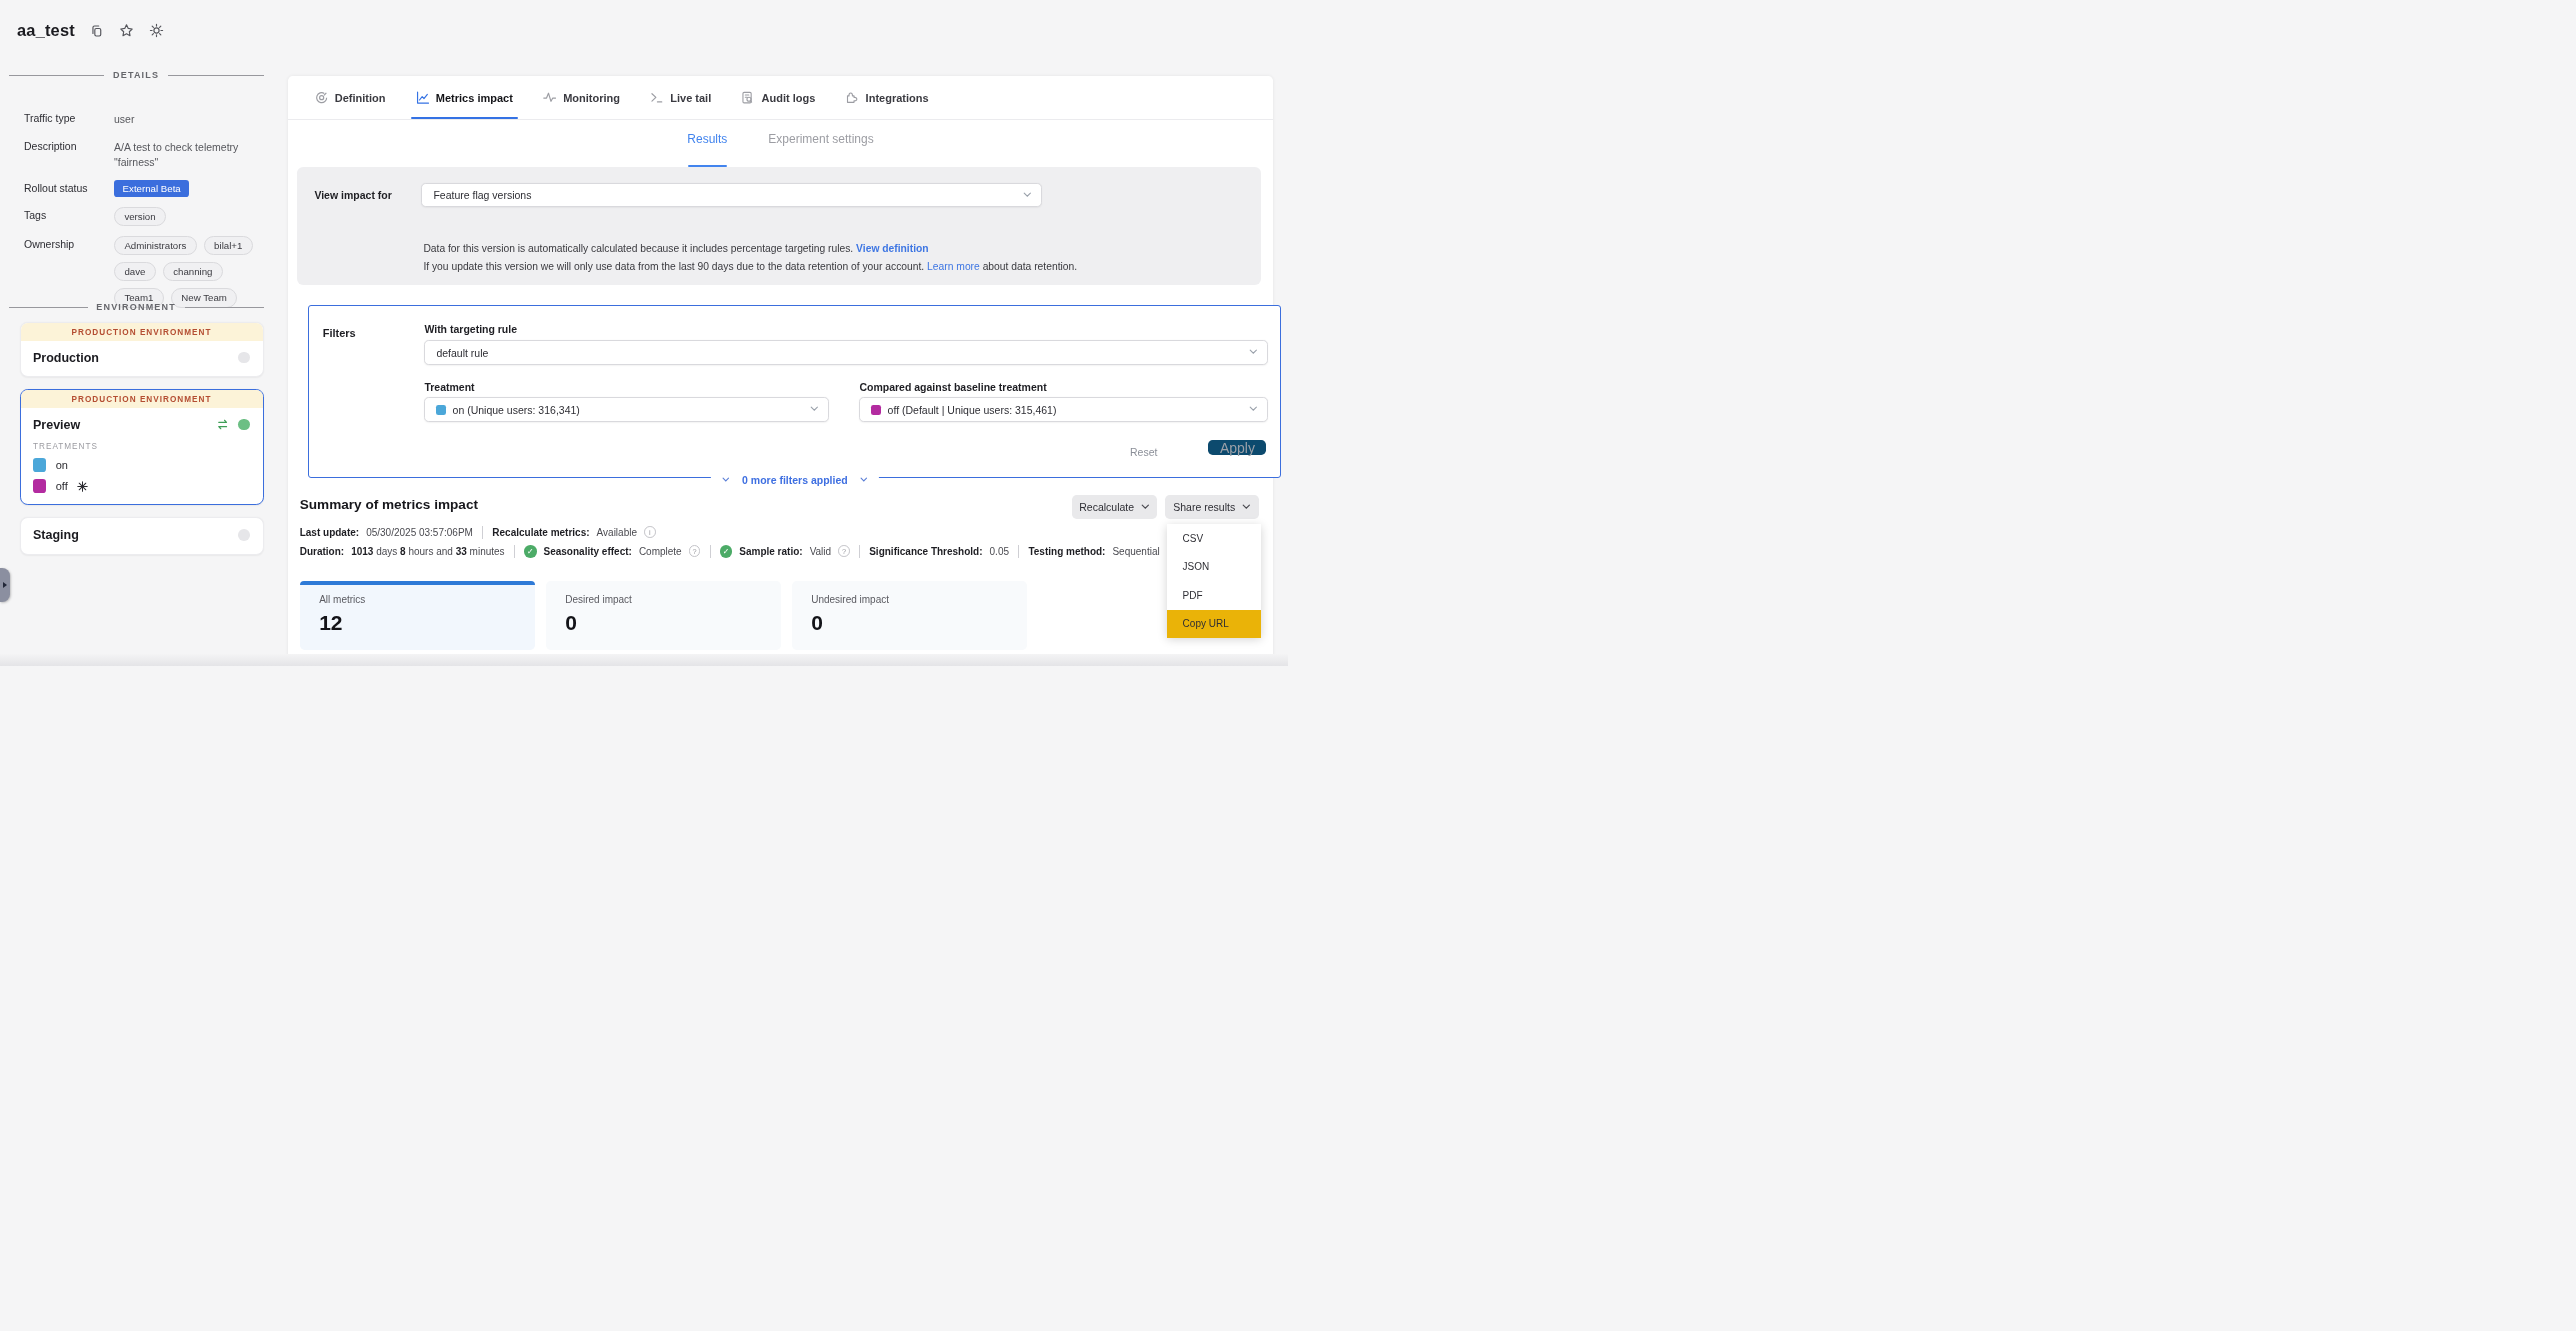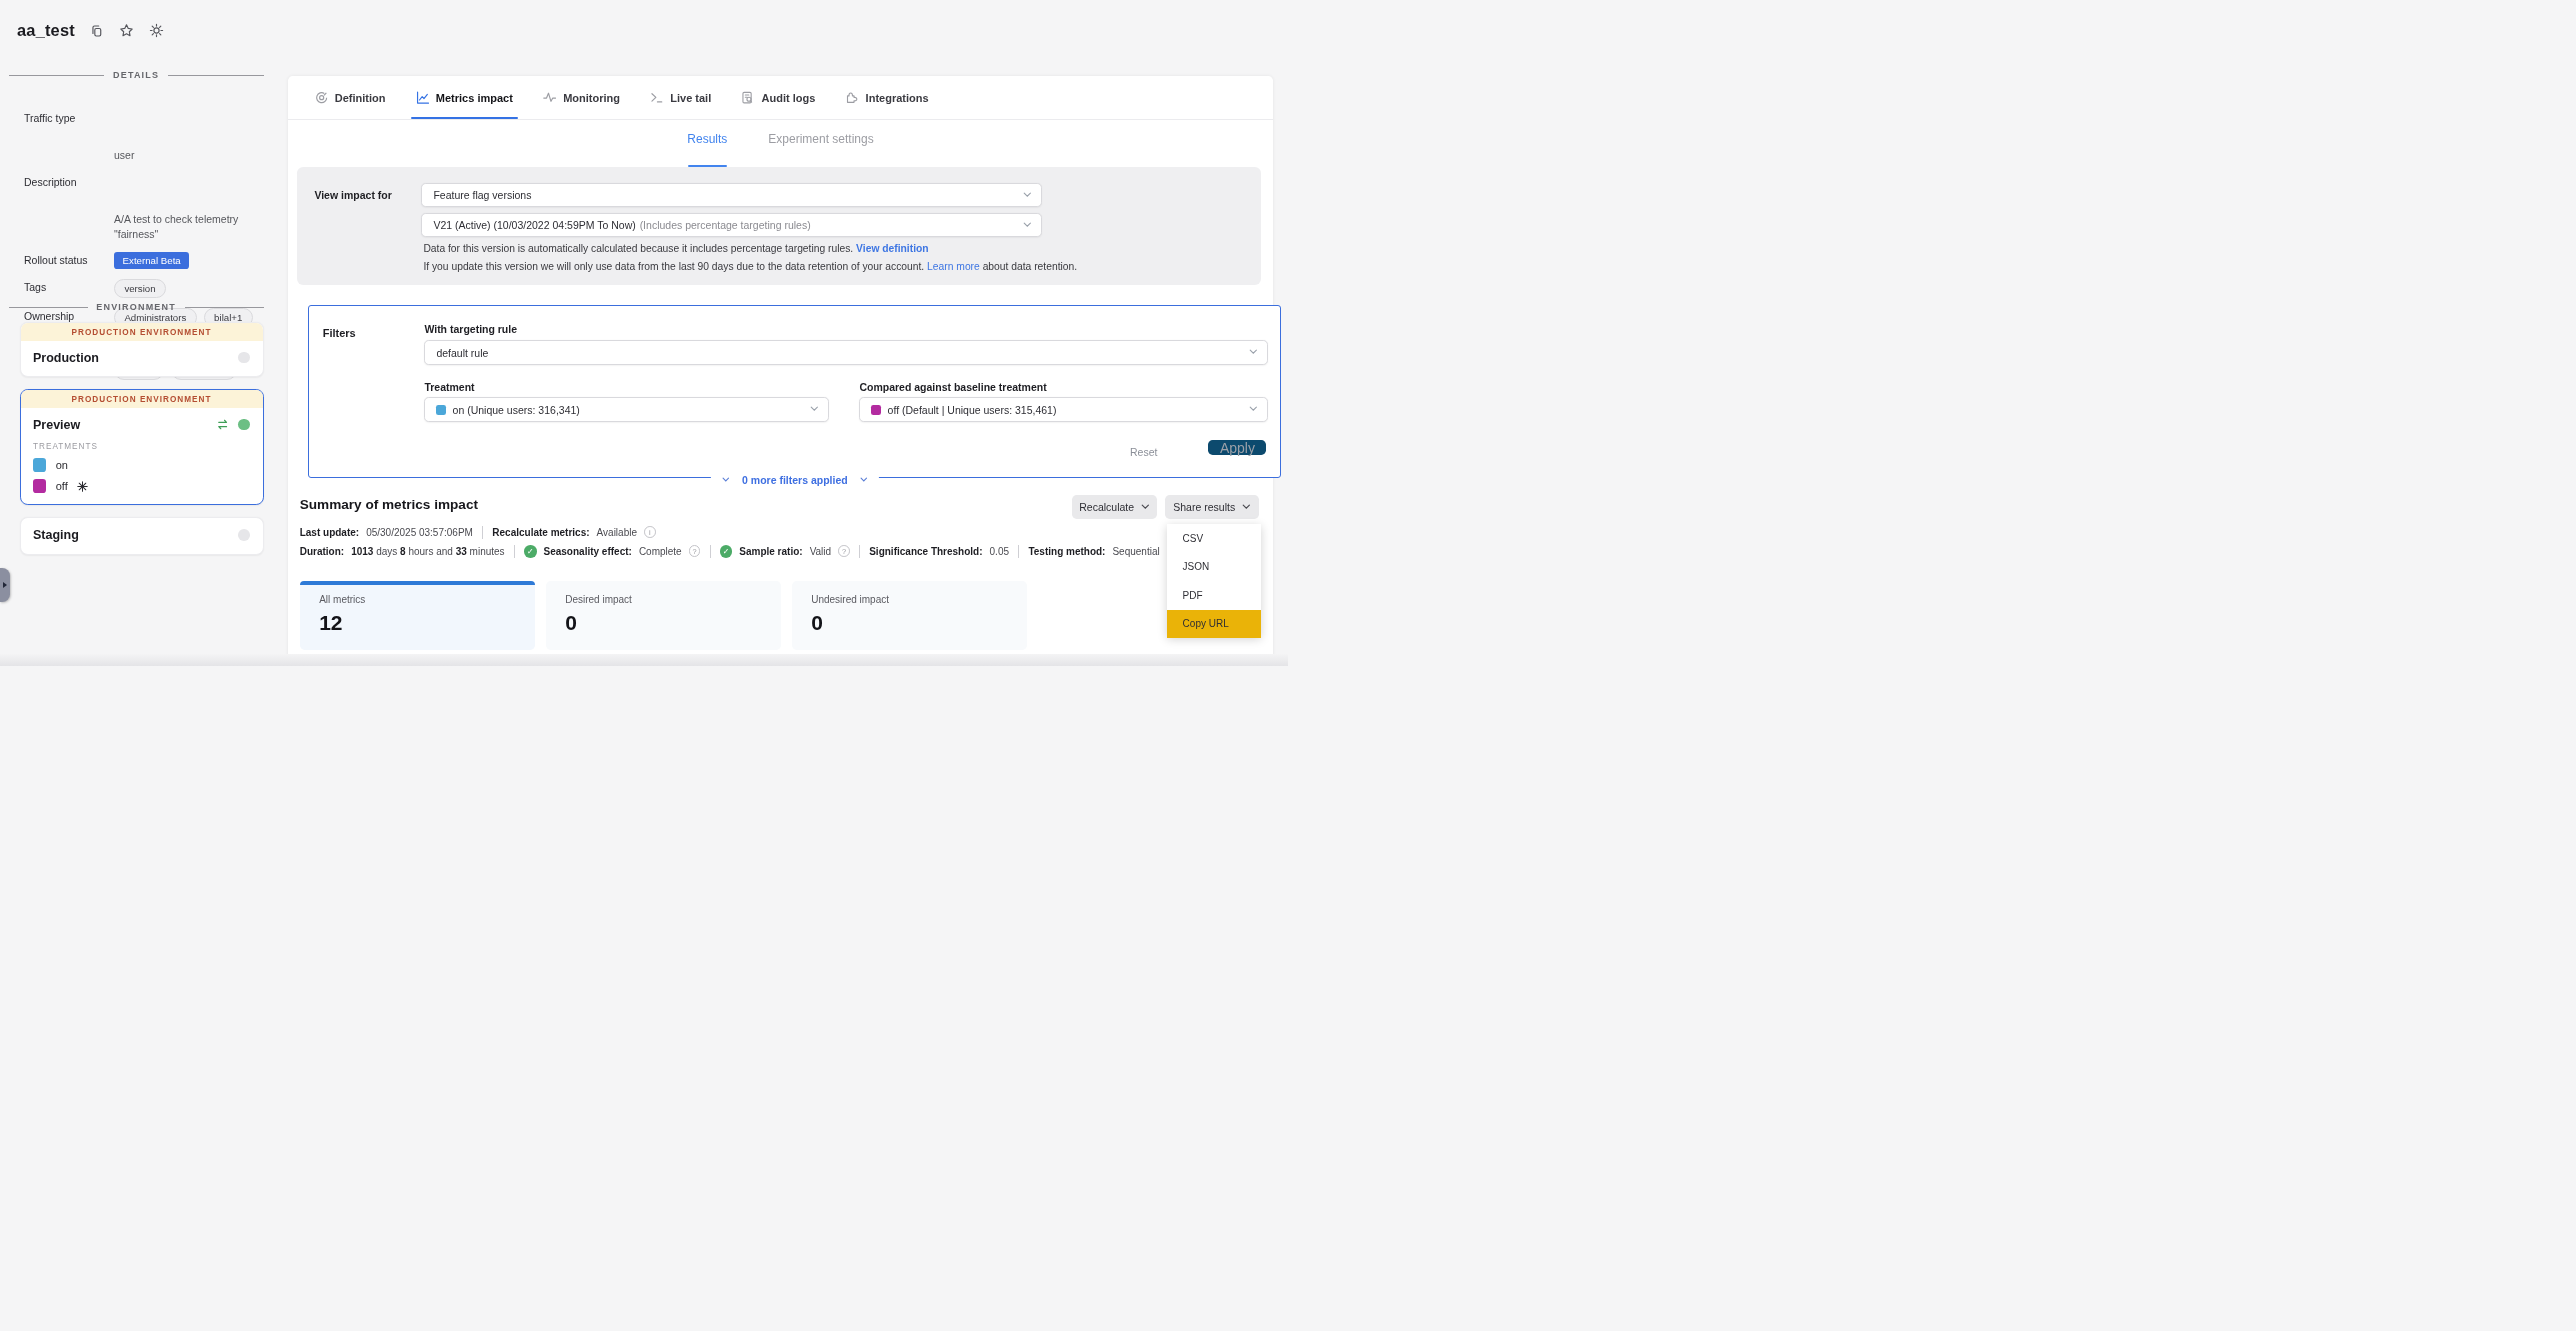--- a/index.html
+++ b/index.html
@@ -22,21 +22,21 @@
   .sidebar { position:absolute; left:0; top:0; width:274px; }
   .sec-header { position:absolute; left:8.6px; width:255px; display:flex; align-items:center; gap:8.6px;
     color:#66676c; font-size:9px; font-weight:bold; letter-spacing:1.2px; }
   .sec-header::before, .sec-header::after { content:''; flex:1; height:0.8px; background:#98989d; }
   .details-header { top:70px; }
   .environment-header { top:302px; }
 
   .details-rows { position:absolute; left:24px; top:110px; width:234px; }
   .drow { display:flex; margin-bottom:10px; }
   .drow-label { width:90px; flex:none; font-size:10.5px; color:#2d2d33; padding-top:2.3px; }
-  .drow-value { font-size:10.5px; color:#56575c; line-height:15px; padding-top:2.3px; width:139px;margin-top:36px; }
+  .drow-value { font-size:10.5px; color:#56575c; line-height:15px; padding-top:2.3px; width:139px; }
   .badge { display:inline-block; background:#3b6edd; color:#fff; font-size:9.7px;
     padding:3.1px 8.6px; border-radius:3.1px; }
   .chips { display:flex; flex-wrap:wrap; gap:7px; width:144px; }
   .chip { background:#f0f0f2; border:0.8px solid #dadadd; border-radius:11px; padding:3.1px 9.4px;
     font-size:9.7px; color:#3b3b41; white-space:nowrap; }
 
   .env-cards { position:absolute; left:19.5px; top:322px; width:244px; }
   .env-card { background:#fff; border:0.8px solid #ececef; border-radius:7.8px; overflow:hidden;
     box-shadow:0 0.8px 1.6px rgba(0,0,0,.05); margin-bottom:11.7px; }
   .env-card.selected { border:1.2px solid #3b6edd; }
@@ -342,29 +342,20 @@
   <div class="impact-panel">
     <div class="impact-label">View impact for</div>
     <div class="dd dd1">
       <span>Feature flag versions</span>
       <span class="chev">
         <svg width="8.6" height="6.2" viewBox="0 0 11 8" fill="none" stroke="#9aa1ab" stroke-width="1.4" stroke-linecap="round">
             <path d="M1.5 1.5l4 4 4-4"></path>
           </svg>
       </span>
     </div>
-    <div class="dd dd2">
-      <span>V21 (Active) (10/03/2022 04:59PM To Now)</span>
-      <span class="dd-version-note">(Includes percentage targeting rules)</span>
-      <span class="chev">
-        <svg width="8.6" height="6.2" viewBox="0 0 11 8" fill="none" stroke="#9aa1ab" stroke-width="1.4" stroke-linecap="round">
-            <path d="M1.5 1.5l4 4 4-4"></path>
-          </svg>
-      </span>
-    </div>
     <div class="note note1">
       <span>Data for this version is automatically calculated because it includes percentage targeting rules.</span>
       <a class="link">View definition</a>
     </div>
     <div class="note note2">
       <span>If you update this version we will only use data from the last 90 days due to the data retention of your account.</span>
       <a class="link2">Learn more</a>
       <span>about data retention.</span>
     </div>
   </div>

